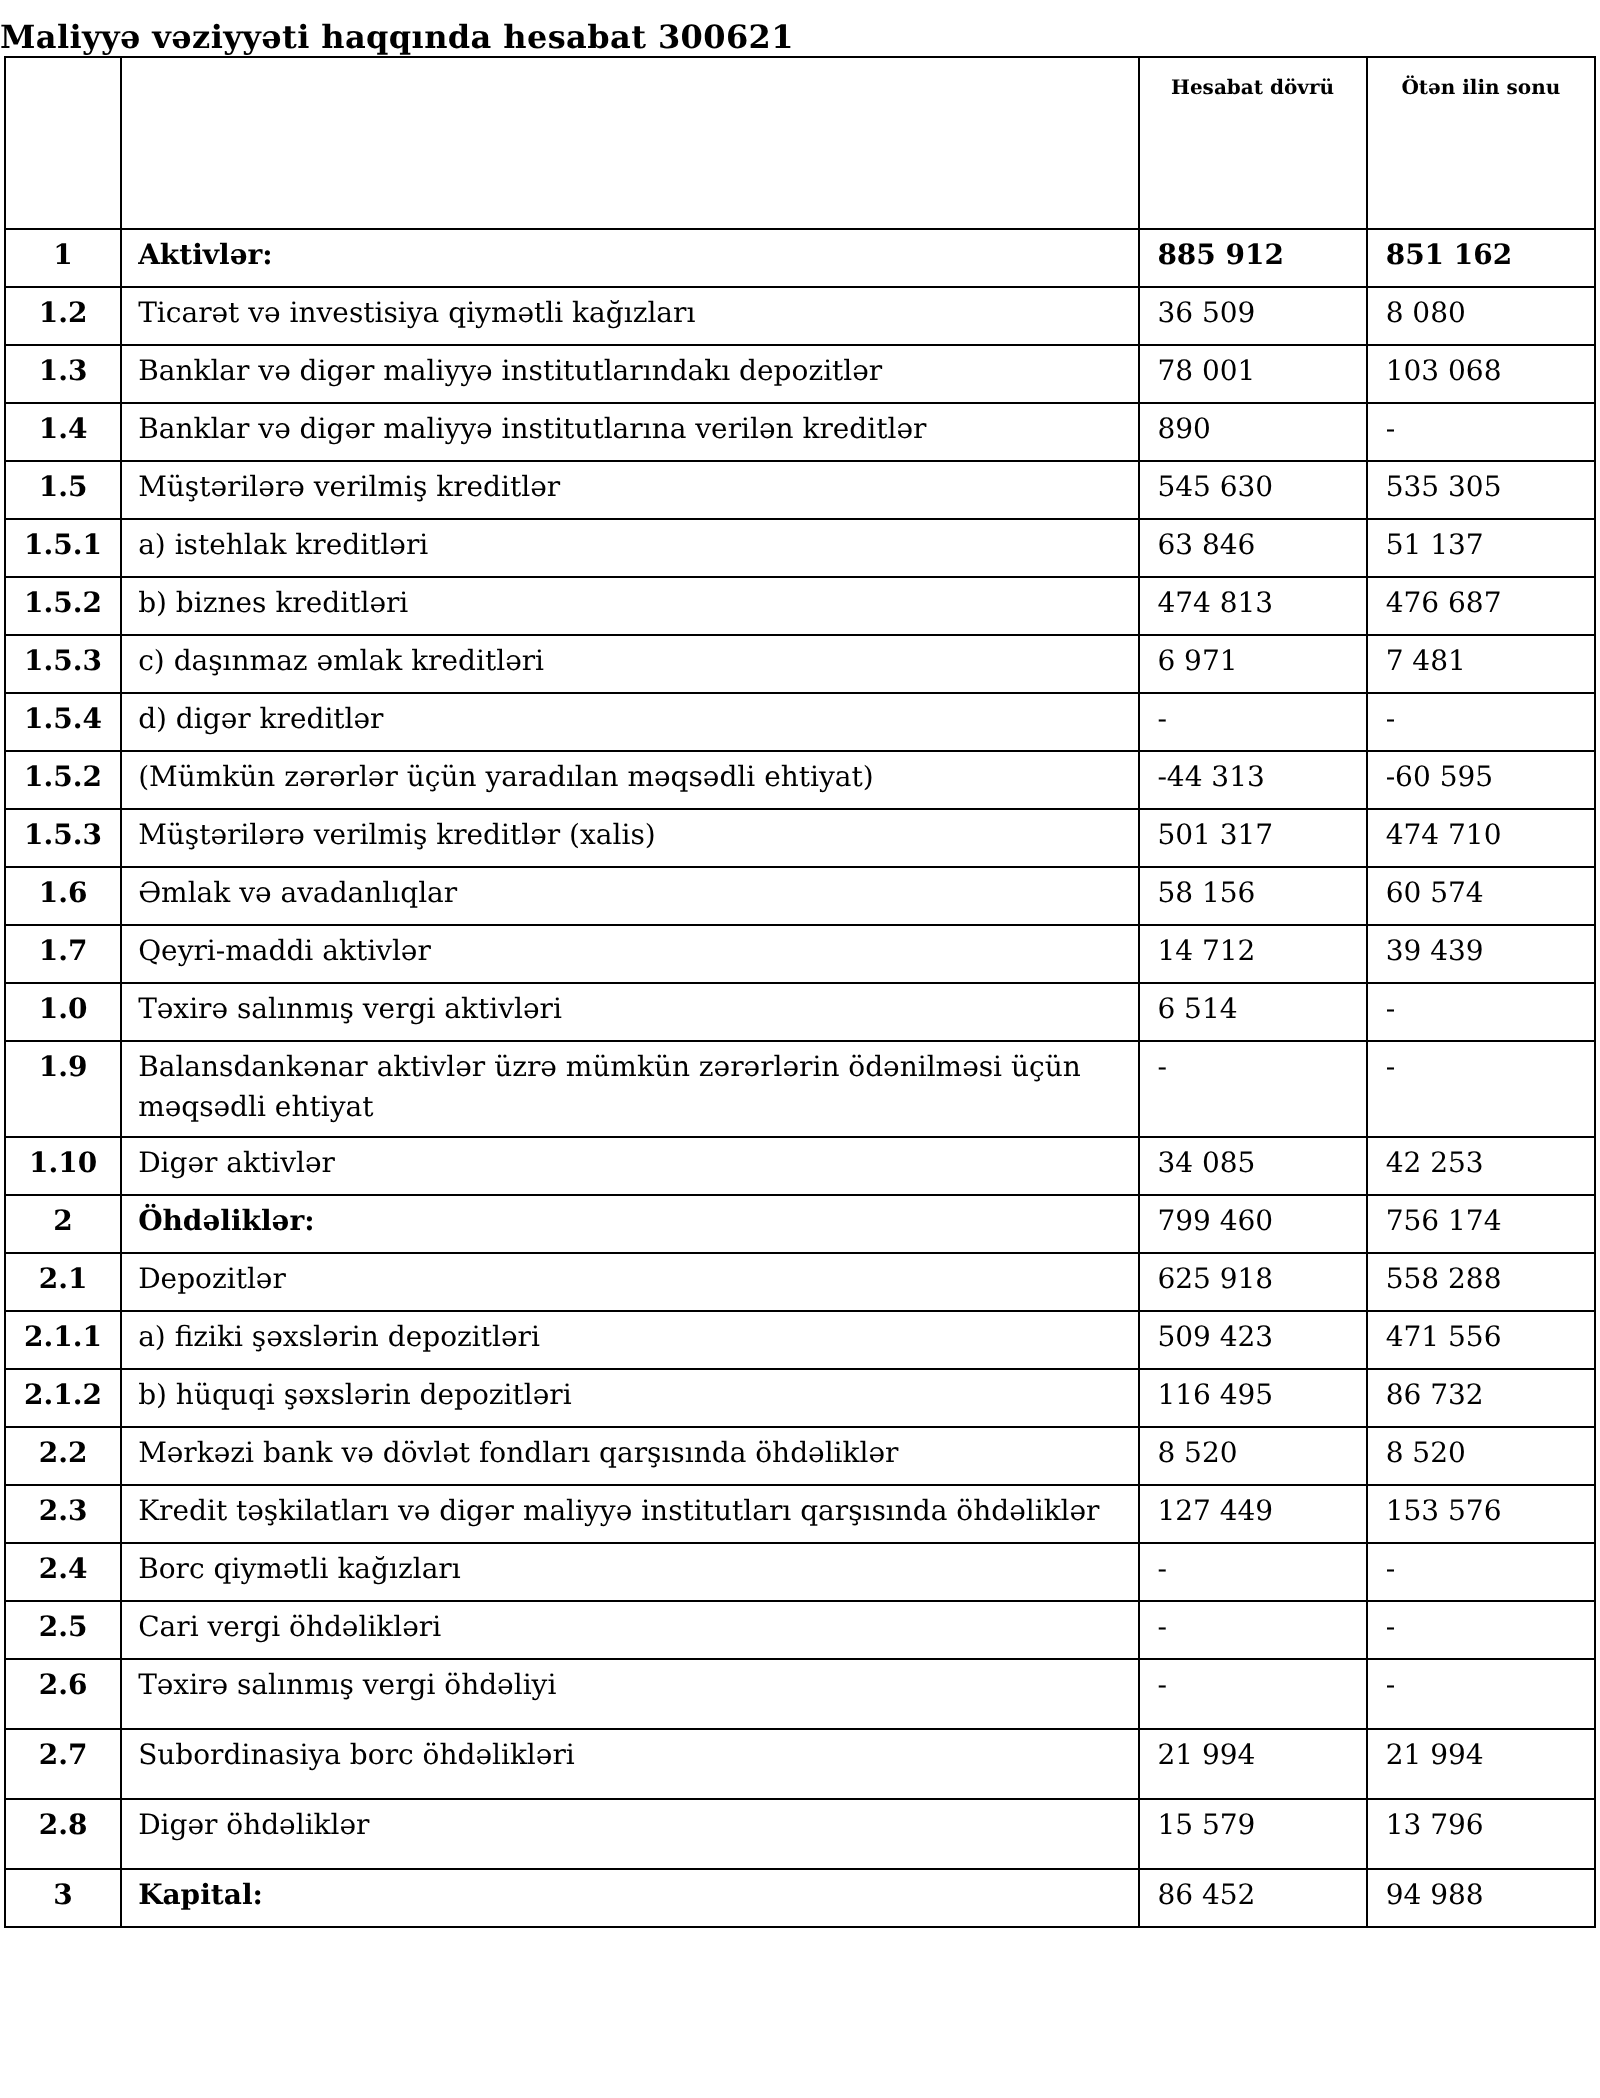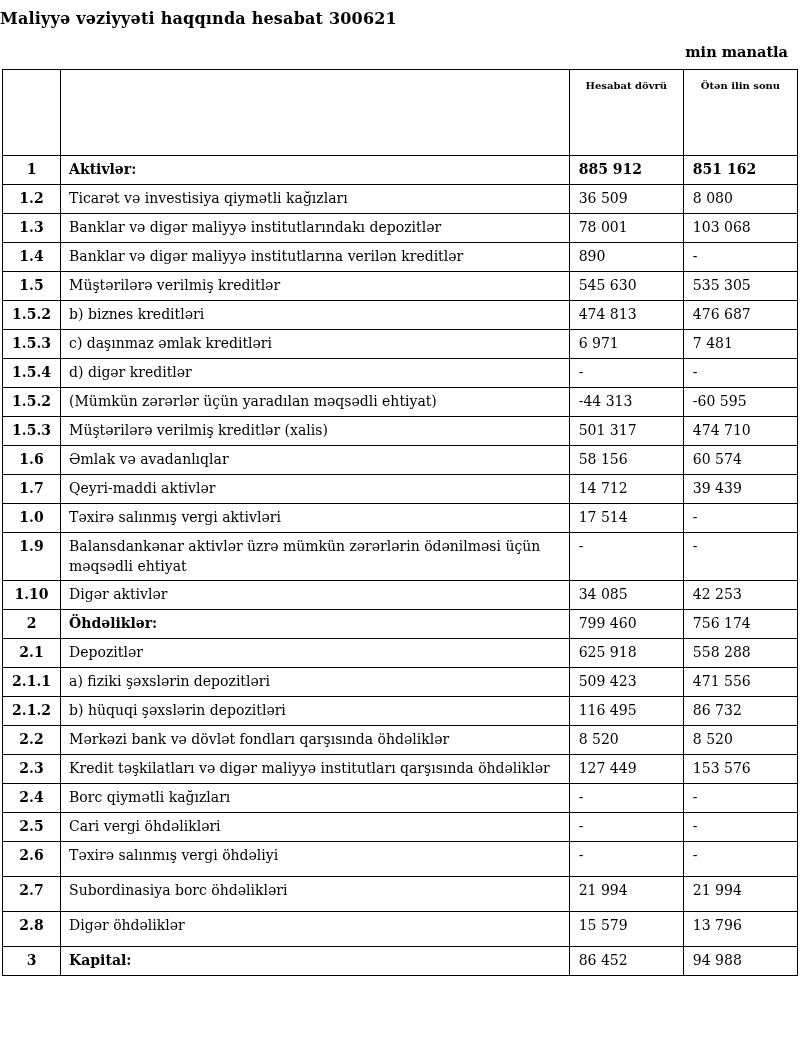--- a/index.html
+++ b/index.html
@@ -57,21 +57,20 @@
   }
   tbody td.c-val { padding-left: 9px; }
   tbody tr.section td.c-desc { font-weight: bold; }
   tbody tr.values-bold td.c-val { font-weight: bold; }
 </style>
 </head>
 <body>
 
 <div class="page">
   <div class="title">Maliyyə vəziyyəti haqqında hesabat 300621</div>
-  <div class="unit-note">min manatla</div>
 
   <table class="report">
     <colgroup>
       <col class="c-no">
         <col class="c-desc">
         <col class="c-val">
         <col class="c-val">
     </colgroup>
     <thead>
       <tr>
@@ -106,20 +105,26 @@
           <td class="c-val">890</td>
           <td class="c-val">-</td>
         </tr>
         <tr>
           <td class="c-no">1.5</td>
           <td class="c-desc">Müştərilərə verilmiş kreditlər</td>
           <td class="c-val">545 630</td>
           <td class="c-val">535 305</td>
         </tr>
         <tr>
+          <td class="c-no">1.5.1</td>
+          <td class="c-desc">a) istehlak kreditləri</td>
+          <td class="c-val">63 846</td>
+          <td class="c-val">51 137</td>
+        </tr>
+        <tr>
           <td class="c-no">1.5.2</td>
           <td class="c-desc">b) biznes kreditləri</td>
           <td class="c-val">474 813</td>
           <td class="c-val">476 687</td>
         </tr>
         <tr>
           <td class="c-no">1.5.3</td>
           <td class="c-desc">c) daşınmaz əmlak kreditləri</td>
           <td class="c-val">6 971</td>
           <td class="c-val">7 481</td>
@@ -150,21 +155,21 @@
         </tr>
         <tr>
           <td class="c-no">1.7</td>
           <td class="c-desc">Qeyri-maddi aktivlər</td>
           <td class="c-val">14 712</td>
           <td class="c-val">39 439</td>
         </tr>
         <tr>
           <td class="c-no">1.0</td>
           <td class="c-desc">Təxirə salınmış vergi aktivləri</td>
-          <td class="c-val">17 514</td>
+          <td class="c-val">6 514</td>
           <td class="c-val">-</td>
         </tr>
         <tr>
           <td class="c-no">1.9</td>
           <td class="c-desc">Balansdankənar aktivlər üzrə mümkün zərərlərin ödənilməsi üçün məqsədli ehtiyat</td>
           <td class="c-val">-</td>
           <td class="c-val">-</td>
         </tr>
         <tr>
           <td class="c-no">1.10</td>

